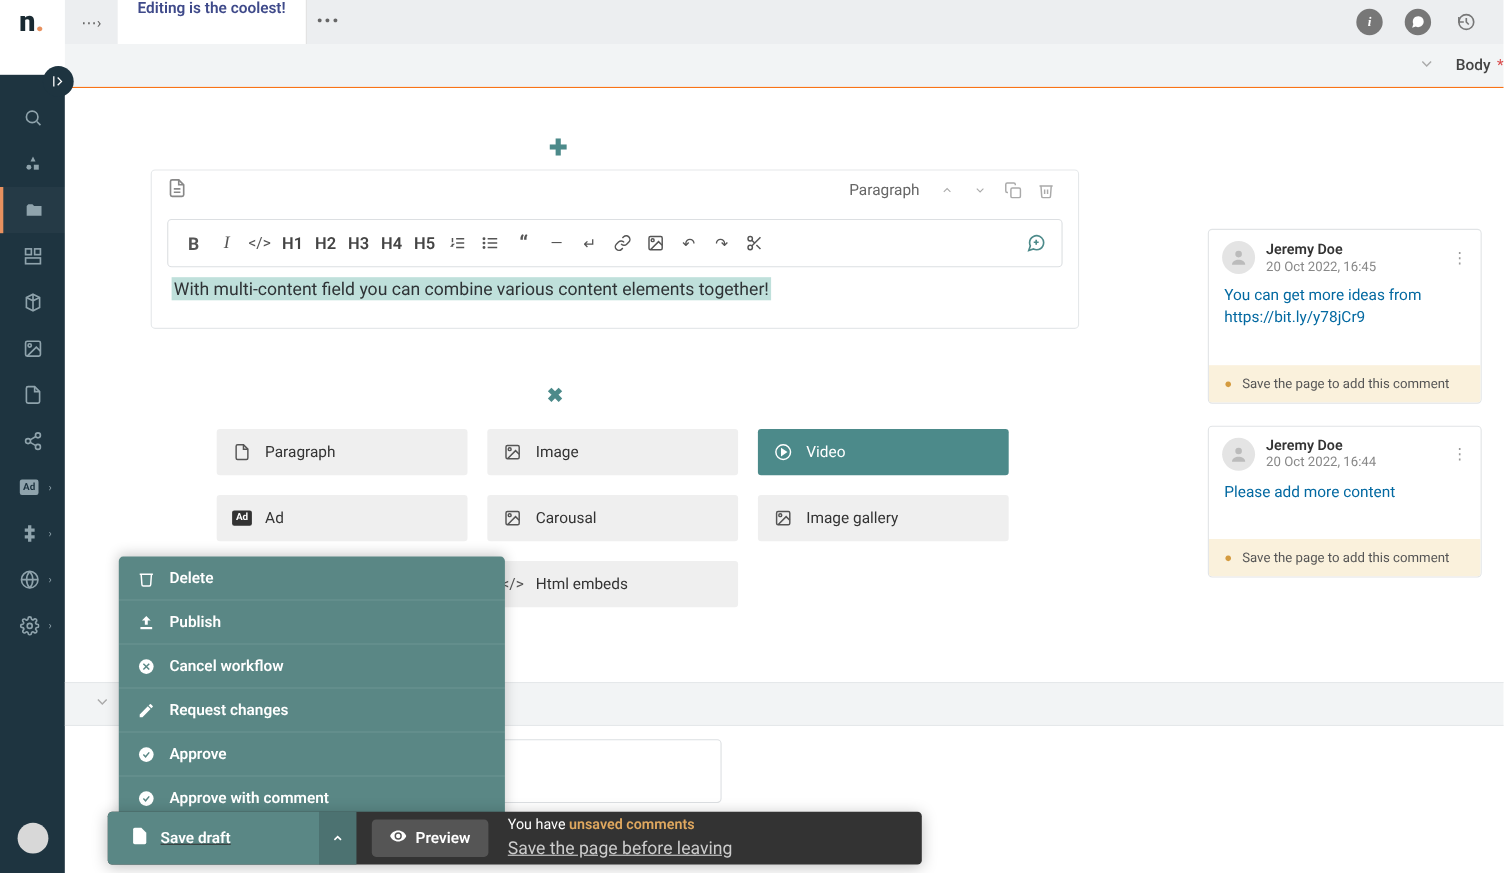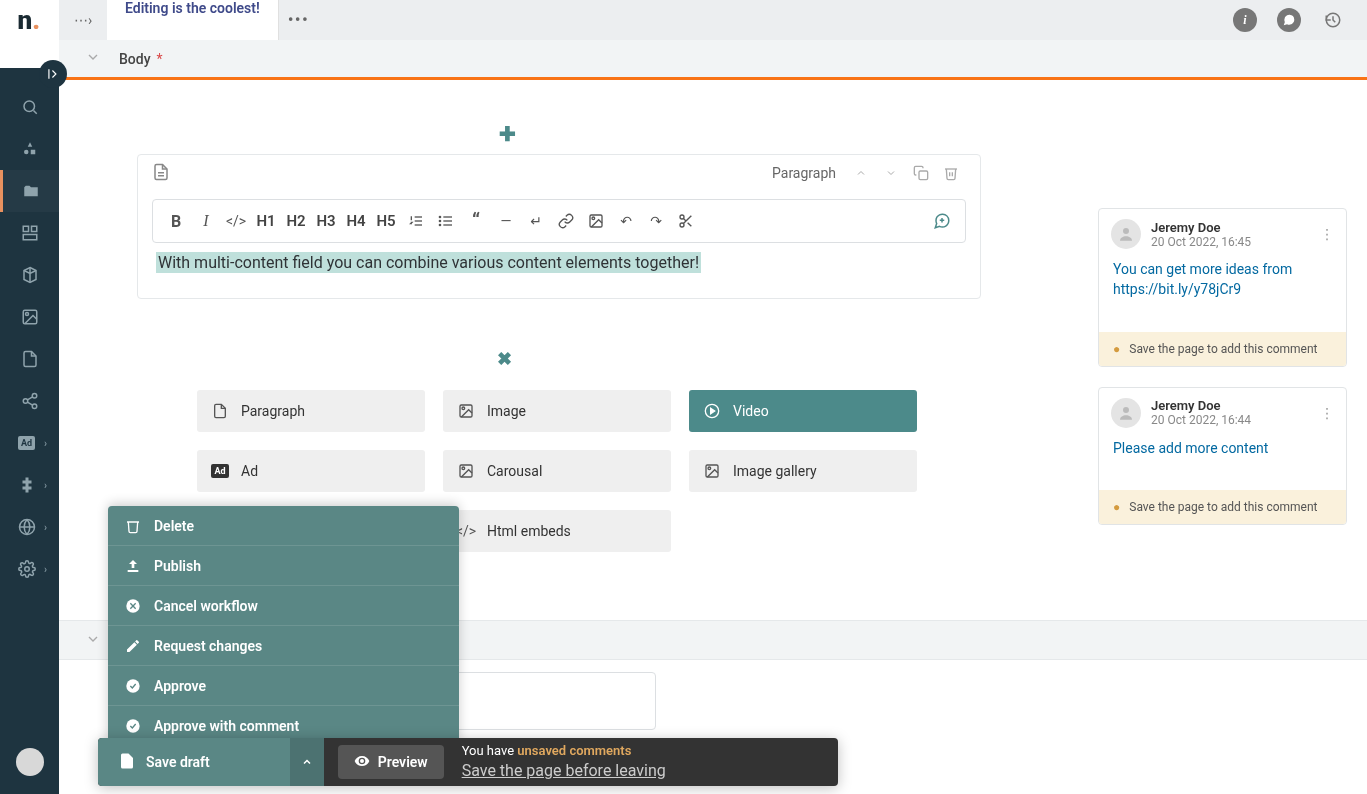--- a/index.html
+++ b/index.html
@@ -22,21 +22,21 @@
 
 .topbar { position: absolute; left: 59px; top: 0; right: 0; height: 40px; background: #eceef0; display:flex; align-items:center; padding: 0 10px 0 0; }
 .tab-icon-btn { width: 28px; height: 28px; display:flex; align-items:center; justify-content:center; color:#666; margin: 0 10px;}
 .tab-current { height: 40px; background: #fff; padding: 0 18px; display:flex; align-items:flex-start; color: #3f4a8a; font-weight:600; border-right:1px solid #e0e0e0;}
 .new-tab { width: 40px; display:flex; align-items:center; justify-content:center; color:#666; }
 .top-right { margin-left:auto; display:flex; gap:20px; padding-right:12px; color:#757575;}
 .top-right .icon-btn { width:24px; height:24px; border-radius:50%; background:#777; color:#fff; display:flex; align-items:center; justify-content:center; font-size:12px;}
 .top-right .icon-btn.plain { background:transparent; color:#777; }
 
 
-.subhead { position: absolute; left: 59px; top: 40px; right: 0; height: 40px; background: #f2f4f5; display:flex; align-items:center; padding-left: 26px; border-bottom: 3px solid #f97316; }
+.subhead { position: absolute; left: 59px; top: 40px; right: 0; height: 40px; background: #f2f4f5; display:flex; align-items:center; padding-left: 26px; border-bottom: 1px solid #f97316; justify-content: flex-end; }
 .chev-down { color:#888; margin-right: 18px; }
 .subhead-label { color:#444; font-weight:500; }
 .req { color:#d94848; margin-left:6px; }
 
 
 .main { position:absolute; left:59px; top:80px; right:0; bottom:0; background:#fff; }
 
 .add-btn { position:absolute; left: 440px; top: 42px; color:#4c8a8a; font-size:20px; font-weight:bold; cursor:pointer; }
 
 .block { position:absolute; left: 78px; top: 74px; width: 844px; border:1px solid #e5e8ea; border-radius:4px; padding-bottom:26px; }
@@ -69,21 +69,21 @@
 .empty-box { position:absolute; left:138px; top:672px; width:518px; height:58px; border:1px solid #dcdfe2; border-radius:4px;}
 
 
 .action-menu { position:absolute; left:108px; bottom:48px; width:351px; background:#5a8785; color:#fff; border-radius:4px 4px 0 0; overflow:hidden; box-shadow:0 -2px 12px rgba(0,0,0,0.2);}
 .action-item { height:40px; display:flex; align-items:center; gap:12px; padding:0 16px; cursor:pointer; border-bottom:1px solid rgba(255,255,255,0.12); font-weight:600; font-size:14px;}
 .action-item:last-child{border-bottom:none;}
 .action-item .aico{width:18px; display:flex; justify-content:center;}
 
 
 .bottom-bar { position:absolute; left:98px; bottom:8px; width:740px; height:48px; background:#333; border-radius:4px; display:flex; align-items:center; padding:0 10px 0 10px; box-shadow:0 2px 14px rgba(0,0,0,0.25);}
-.save-wrap { display:flex; align-items:flex-end; background:#5a8785; height:100%; margin:-0 0 -0 -10px; padding-left:20px; border-radius:4px 0 0 4px;}
+.save-wrap { display:flex; align-items:flex-end; background:#5a8785; height:100%; margin:-0 0 -0 -10px; padding-left:20px; border-radius:4px 0 0 4px;text-decoration:underline;}
 .save-btn { height:48px; display:flex; align-items:center; gap:10px; color:#fff; font-weight:600; padding-right:80px;}
 .save-toggle { width:34px; height:48px; background:rgba(0,0,0,0.15); display:flex; align-items:center; justify-content:center; color:#fff;}
 .preview-btn { height:34px; margin-left:14px; padding:10px 16px; background:#555; color:#fff; border-radius:4px; display:flex; align-items:center; gap:8px; font-weight:600;}
 .unsaved { margin-left:18px; color:#fff; font-size:13px; line-height:1.35;}
 .unsaved .hl{color:#e0a85f; font-weight:600;}
 .unsaved .sub{color:#ccc; font-size:16px;text-decoration:underline;}
 
 
 .comments { position:absolute; right:20px; top:208px; width:278px; display:flex; flex-direction:column; gap:20px;}
 .comment-card { background:#fff; border:1px solid #e1e4e6; border-radius:4px; overflow:hidden;margin-left:29px;}

